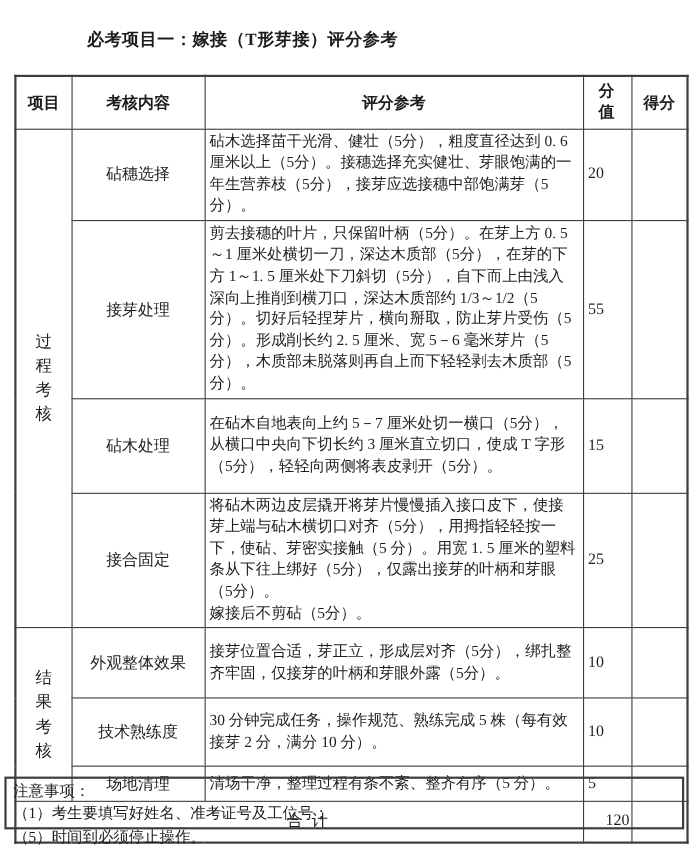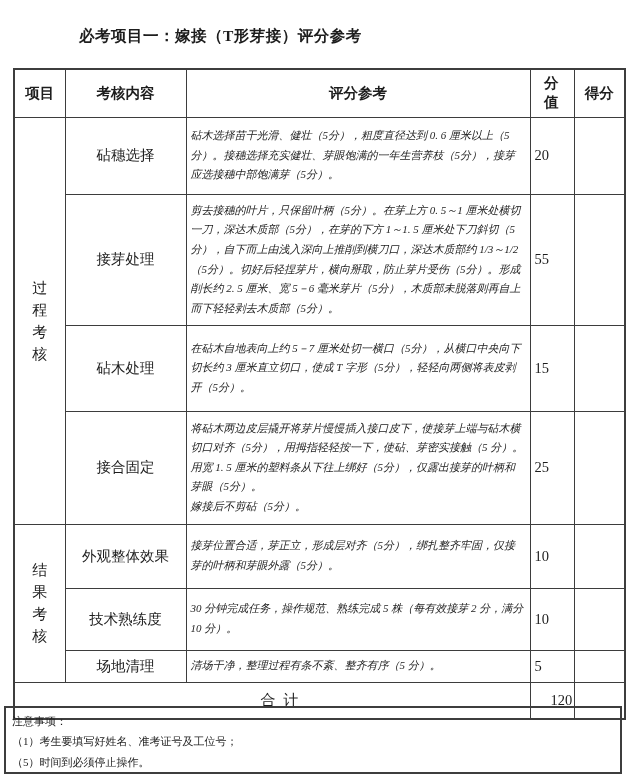--- a/index.html
+++ b/index.html
@@ -38,42 +38,42 @@
     word-break: break-all; line-height: 19px; text-align: left;
   }
   .vgroup { text-align: center; }
   .vtext {
     display: inline-block; width: 1.05em;
     word-break: break-all; line-height: 22px;
     font-size: 15px; 
   }
   .itemname { text-align: center; font-size: 14.5px; padding: 2px 6px; }
   .desc {
-    font-size: 11px; line-height: 19.6px;
+    font-size: 14px; line-height: 19.6px;
     padding: 4px 6px 4px 8px;
-    white-space: pre-line; text-align: left; font-style: italic;
+    white-space: pre-line; text-align: left;
   }
   .score { text-align: left; font-size: 14.5px; }
   .gained { }
   tr.r1 td { height: 77px; }
   tr.r2 td { height: 131px; }
   tr.r3 td { height: 86px; }
   tr.r4 td { height: 113px; }
   tr.r5 td { height: 64px; }
   tr.r6 td { height: 62px; }
   tr.r7 td { height: 32px; }
   tr.total-row td { height: 37px; padding-left: 20px; }
   .total-label { text-align: center; font-size: 15px; letter-spacing: 2px; }
 
   .notes-box {
     position: absolute; left: 4px; top: 706px;
-    width: 618px; height: 68px;
+    width: 618px; height: 48px;
     border: 2px solid #3d3d3d;
     padding: 3px 6px 2px 6px;
-    font-size: 11px; line-height: 20.4px;
+    font-size: 14px; line-height: 20.4px;
   }
   .notes-box div { white-space: nowrap; }
 </style>
 </head>
 <body>
 
 <div class="page">
 
   <h1 class="doc-title">必考项目一：嫁接（T形芽接）评分参考</h1>
 

